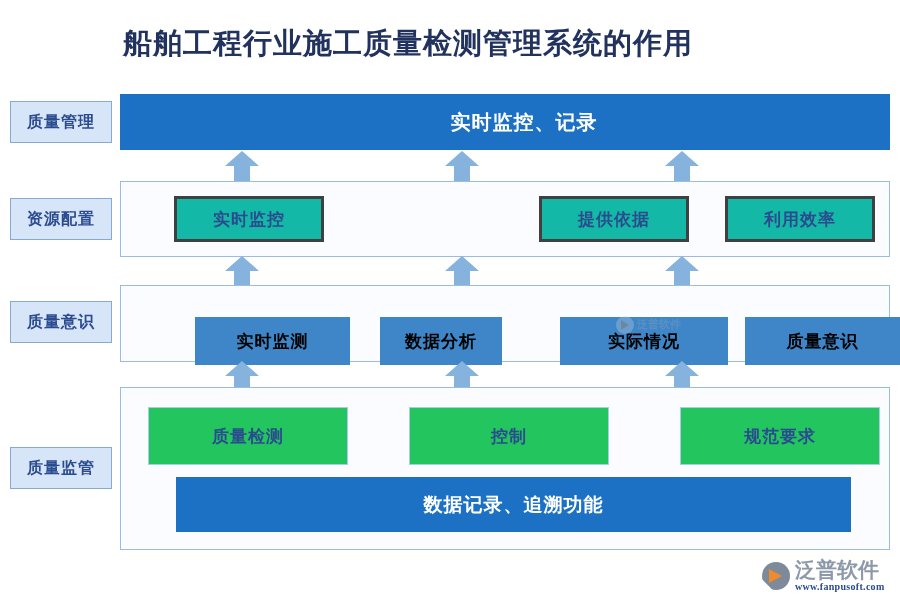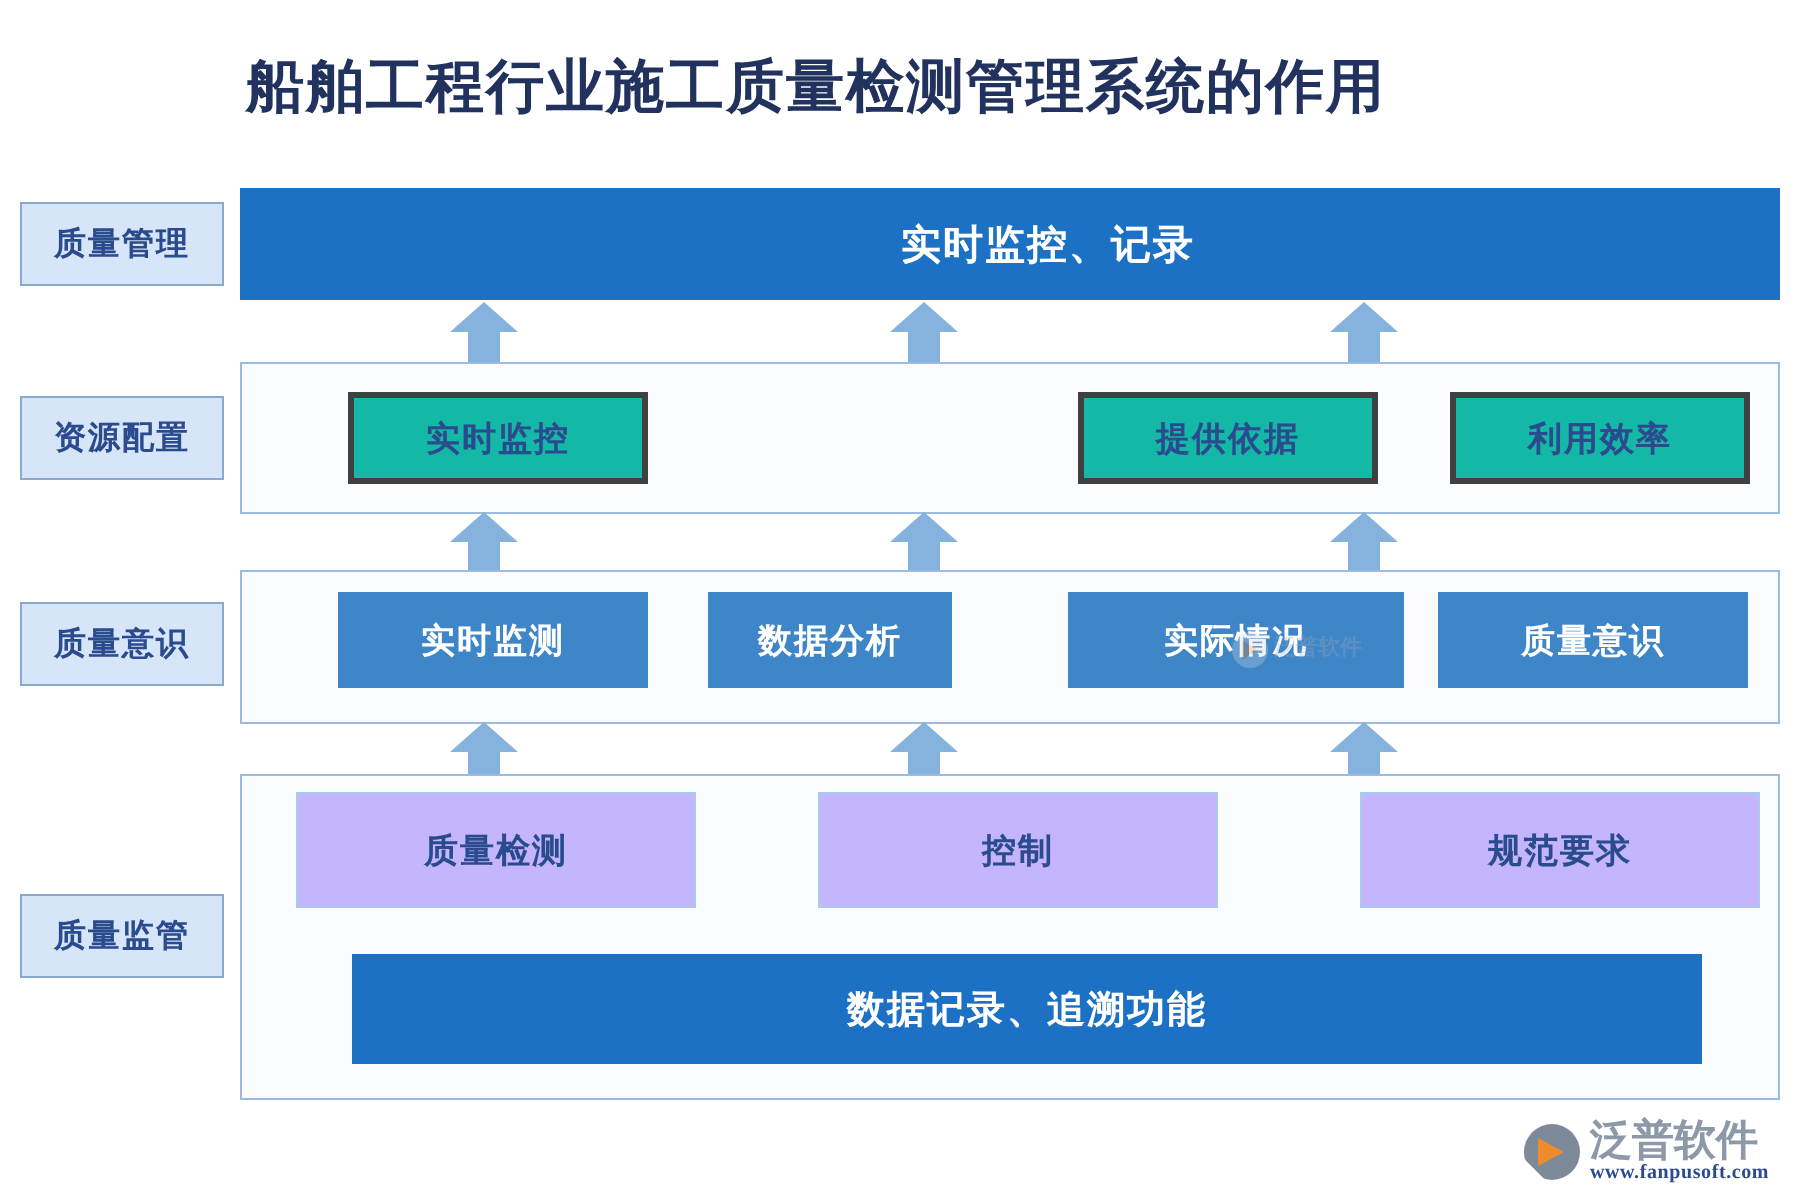--- a/index.html
+++ b/index.html
@@ -121,32 +121,33 @@
   .chip-outline {
     background: #14b8a6;
     border: 3px solid #404040;
     color: #2b4b8f;
     height: 46px;
     top: 14px;
   }
   
   .chip-solid {
     background: #3e86c8;
-    color: #ffffff;
+    color: #000000;
     height: 48px;
-    top: 10px;
+    top: 31px;
     border: none;
+    margin-left: 26px;
   }
   
   .chip-light {
-    background: #c4b5fd;
+    background: #22c55e;
     border: 1px solid #a9caea;
     color: #2b4b8f;
     height: 58px;
-    top: 8px;
+    top: 19px;
   }
 
   
   #r2-c1 { left: 53px;  width: 150px; }
   #r2-c2 { left: 238px; width: 150px; }
   #r2-c3 { left: 418px; width: 150px; }
   #r2-c4 { left: 604px; width: 150px; }
 
   
   #r3-c1 { left: 48px;  width: 155px; }

